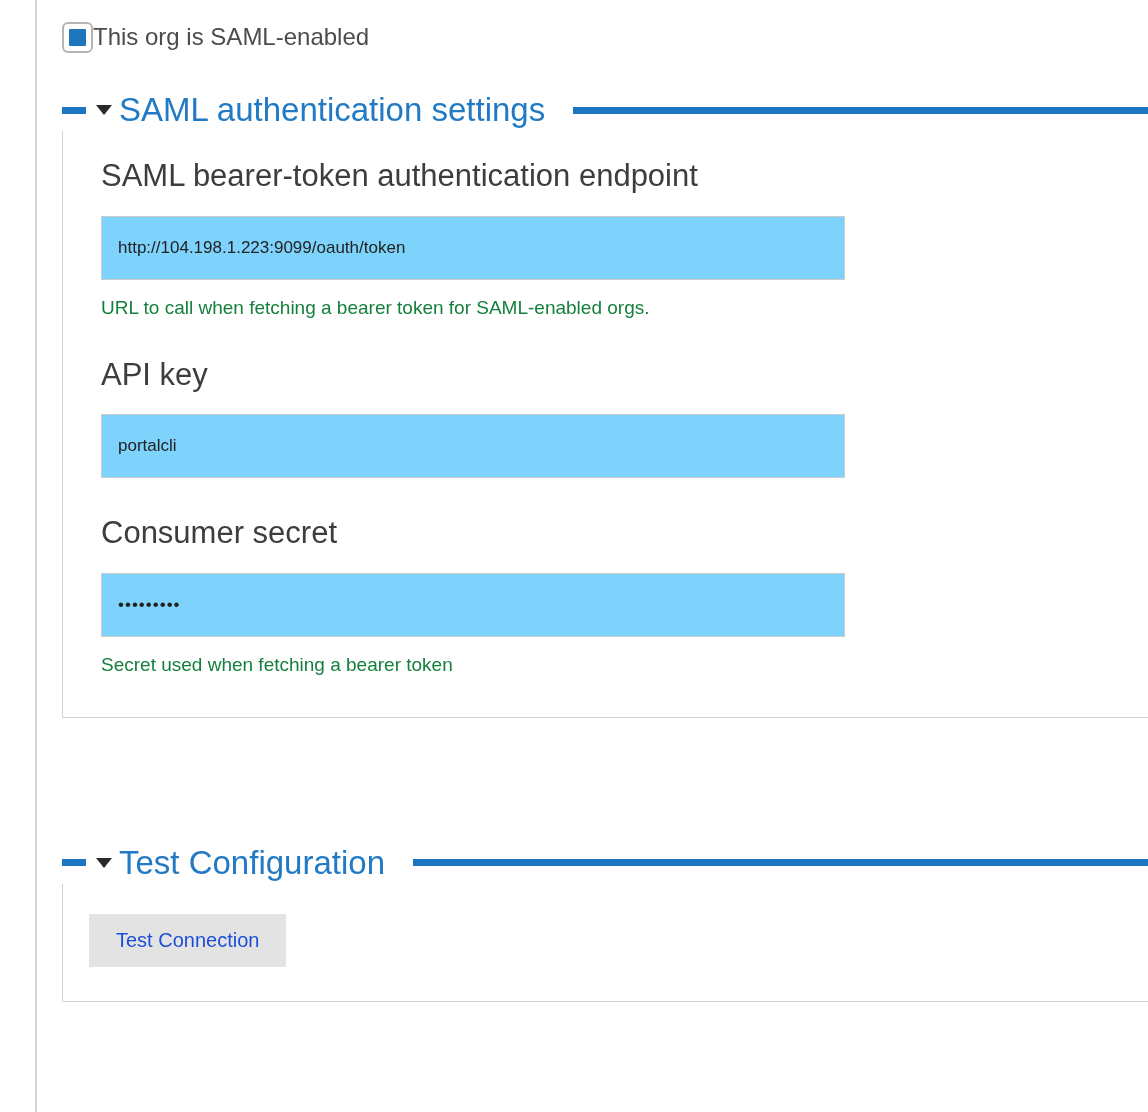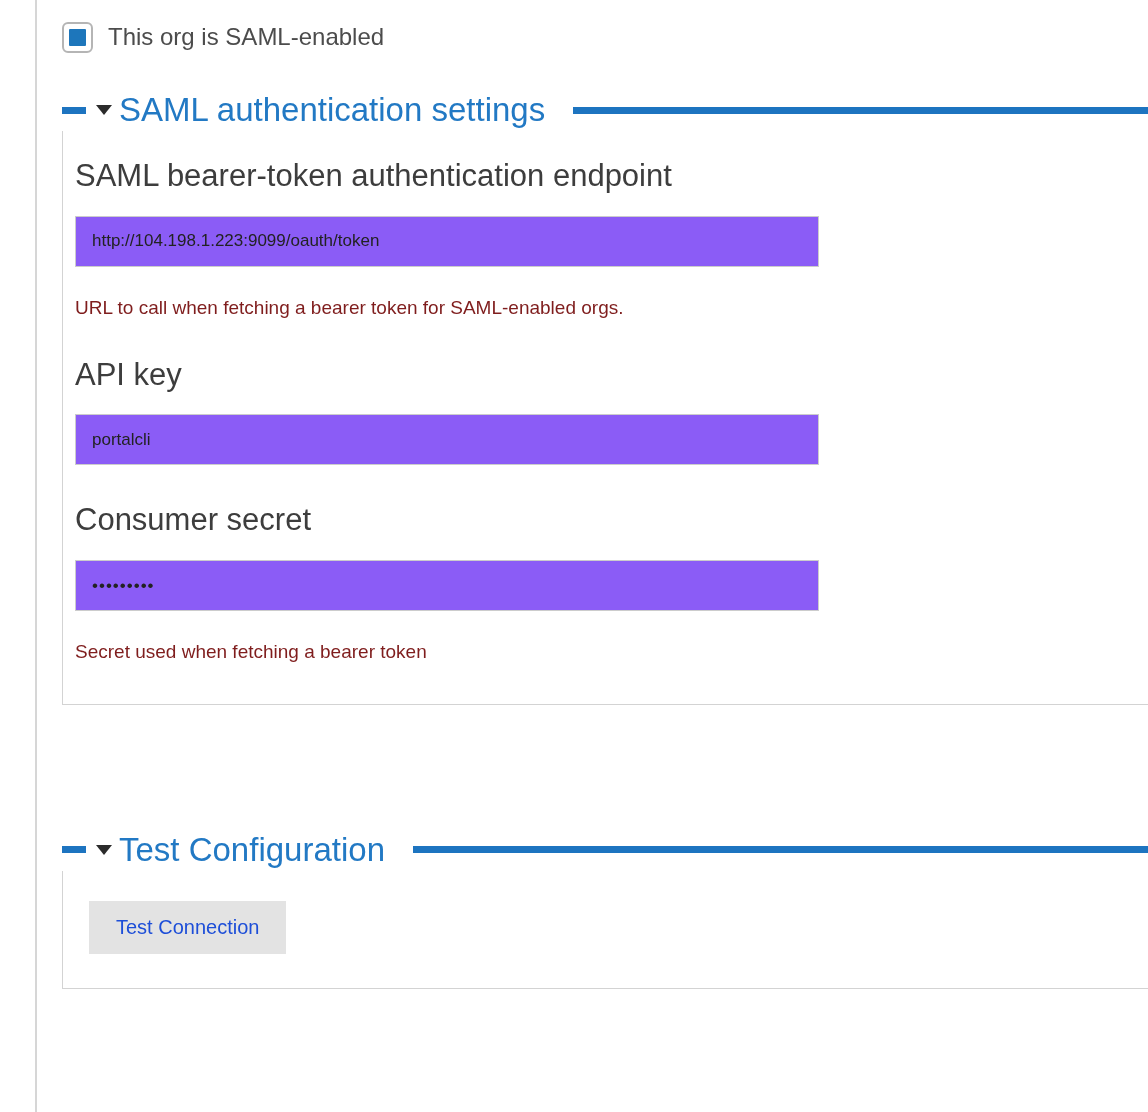--- a/index.html
+++ b/index.html
@@ -17,21 +17,21 @@
     background: #d6d6d6;
   }
   .content {
     padding: 20px 0 0 62px;
     width: 1148px;
   }
   
   .org-row {
     display: flex;
     align-items: center;
-    gap: 15px;
+    gap: 0;
     height: 34px;
   }
   .checkbox {
     width: 31px; height: 31px;
     border: 2px solid #b5b5b5;
     border-radius: 6px;
     background: #ffffff;
     display: flex;
     align-items: center;
     justify-content: center;
@@ -86,47 +86,47 @@
     height: 7px;
     background: #1d74c0;
     margin-left: 28px;
   }
   
   .panel {
     width: 1086px;
     border-left: 1px solid #d3d3d3;
     border-bottom: 1px solid #d3d3d3;
   }
-  .panel.saml { padding: 26px 0 40px 12px; }
+  .panel.saml { padding: 26px 0 40px 38px; }
   .panel.test { padding: 30px 0 34px 26px; }
   .field + .field { margin-top: 36px; }
   .field-label {
     font-size: 31px;
     font-weight: 300;
     color: #3d3d3d;
     line-height: 1.25;
   }
   .text-input {
     display: block;
     margin-top: 20px;
     width: 744px;
-    height: 51px;
+    height: 64px;
     border: 1px solid #cccccc;
-    background: #8b5cf6;
+    background: #7dd3fc;
     padding: 0 16px;
     font-family: "Liberation Sans", sans-serif;
     font-size: 17px;
     color: #222222;
     outline: none;
   }
   .text-input.masked { letter-spacing: 1px; }
   .help-text {
-    margin-top: 29px;
+    margin-top: 16px;
     font-size: 19px;
-    color: #7f1d1d;
+    color: #15803d;
     line-height: 1.25;
   }
   .test-button {
     display: inline-block;
     border: none;
     background: #e3e3e3;
     color: #1d4ed8;
     font-family: "Liberation Sans", sans-serif;
     font-size: 20px;
     padding: 15px 27px;

